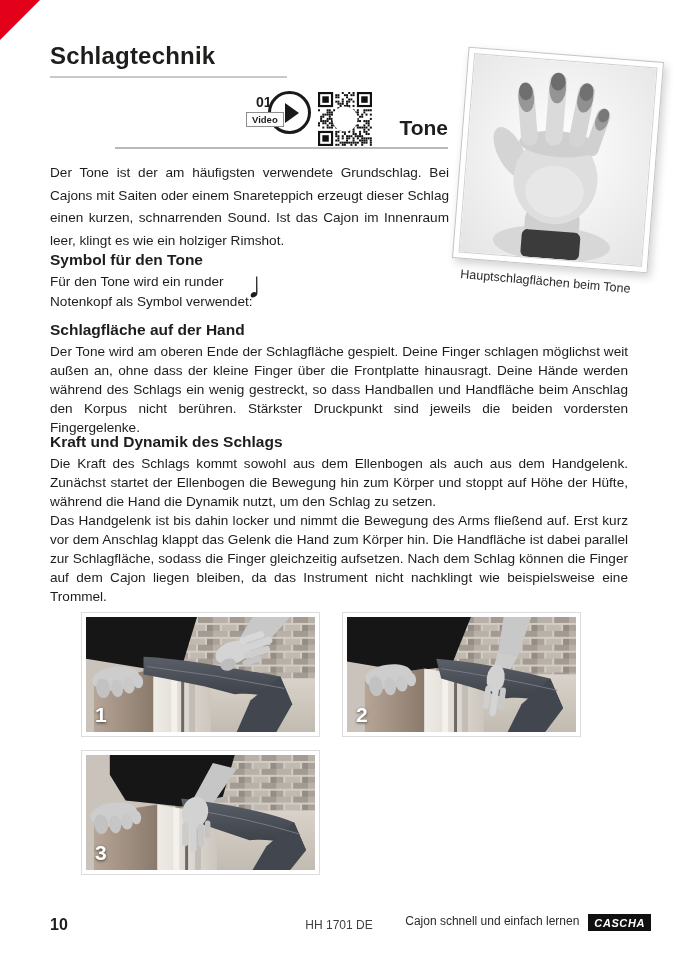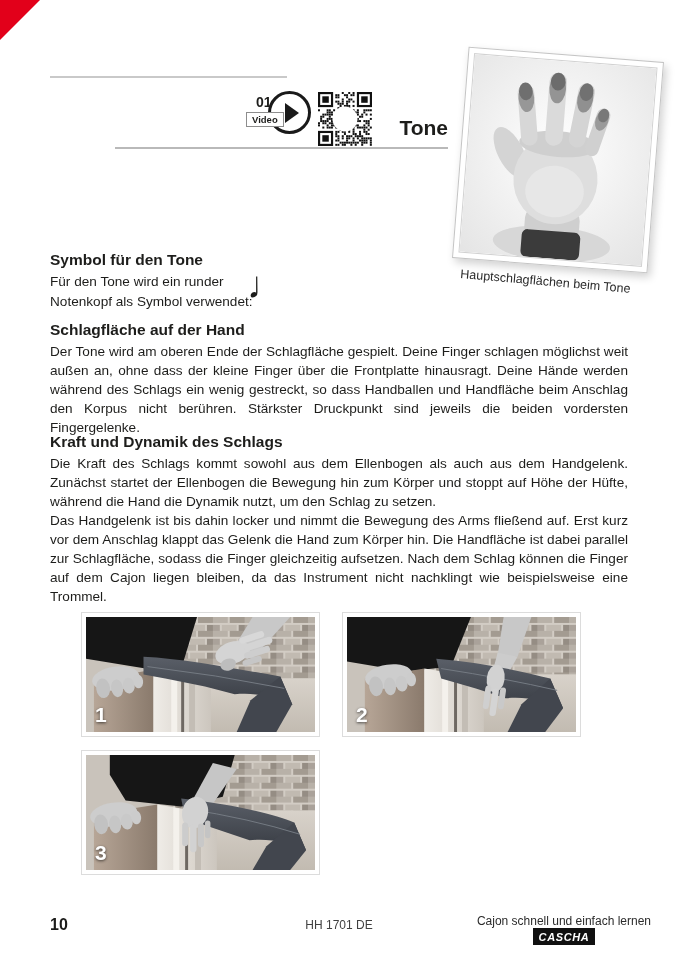--- a/index.html
+++ b/index.html
@@ -50,21 +50,21 @@
   .figure svg{display:block;width:229px;height:115px;}
   .fig-num{position:absolute;left:13px;bottom:9px;font-size:21px;font-weight:bold;color:#fff;
            text-shadow:0 1px 3px rgba(0,0,0,.65);}
   #fig1{left:81px;top:612px;}
   #fig2{left:342px;top:612px;}
   #fig3{left:81px;top:750px;}
 
   
   .footer-left{position:absolute;left:50px;top:916px;font-size:16px;font-weight:bold;}
   .footer-center{position:absolute;left:0;top:918px;width:678px;text-align:center;font-size:12px;color:#404040;}
-  .footer-right{position:absolute;right:27px;top:914px;display:flex;align-items:center;flex-direction:column;}
+  .footer-right{position:absolute;right:27px;top:914px;display:flex;gap:9px;}
   .tagline{font-size:12px;color:#2b2b2b;}
   .brand{background:#101010;color:#fff;font-size:11px;font-weight:bold;font-style:italic;
          letter-spacing:.6px;padding:2.5px 6px;}
   .defs-holder{position:absolute;width:0;height:0;overflow:hidden;}
 </style>
 </head>
 <body>
 
 <svg class="defs-holder" aria-hidden="true">
   <defs>
@@ -97,20 +97,21 @@
       <rect x="9" y="8" width="15" height="6" fill="#c1bab1"></rect>
       <rect x="26" y="8" width="15" height="6" fill="#958d84"></rect>
     </pattern>
   </defs>
 </svg>
 
 <div class="page">
 
   <div class="corner"></div>
 
+  <div class="h1">Schlagtechnik</div>
   <div class="h1-rule"></div>
 
   <div class="video-num">01</div>
   <div class="video-badge">Video</div>
   <div class="play-btn">
     <span class="play-tri"></span>
   </div>
   <div class="qr" id="qr"><svg width="54" height="54" viewBox="0 0 54 54">
         <rect width="54" height="54" fill="#fff"></rect>
         <rect x="23.76" y="0.00" width="1.99" height="1.99" fill="#111"></rect>
@@ -334,20 +335,21 @@
         <rect x="41.040000000000006" y="2.16" width="10.8" height="10.8" fill="#fff"></rect>
         <rect x="43.2" y="4.32" width="6.48" height="6.48" fill="#111"></rect>
         <rect x="0" y="38.88" width="15.120000000000001" height="15.120000000000001" fill="#111"></rect>
         <rect x="2.16" y="41.040000000000006" width="10.8" height="10.8" fill="#fff"></rect>
         <rect x="4.32" y="43.2" width="6.48" height="6.48" fill="#111"></rect>
         <circle cx="27" cy="27" r="12.5" fill="#fff"></circle>
       </svg></div>
   <div class="tone-h">Tone</div>
   <div class="tone-rule"></div>
 
+  <div class="intro">Der Tone ist der am häufigsten verwendete Grundschlag. Bei Cajons mit Saiten oder einem Snareteppich erzeugt dieser Schlag einen kurzen, schnarrenden Sound. Ist das Cajon im Innenraum leer, klingt es wie ein holziger Rimshot.</div>
 
   <div class="card">
     <div class="card-inner">
       <svg viewBox="0 0 186 200" preserveAspectRatio="none">
         <rect width="186" height="200" fill="url(#gCardBg)"></rect>
         <ellipse cx="93" cy="185" rx="60" ry="18" fill="#d7d7d7"></ellipse>
         <rect x="64" y="150" width="56" height="30" rx="10" fill="#cfcfcf"></rect>
         <rect x="62" y="172" width="60" height="28" rx="6" fill="#3b3b3b"></rect>
         <ellipse cx="44" cy="96" rx="13" ry="28" transform="rotate(-32 44 96)" fill="#d4d4d4"></ellipse>
         <ellipse cx="92" cy="120" rx="43" ry="45" fill="#dedede"></ellipse>

